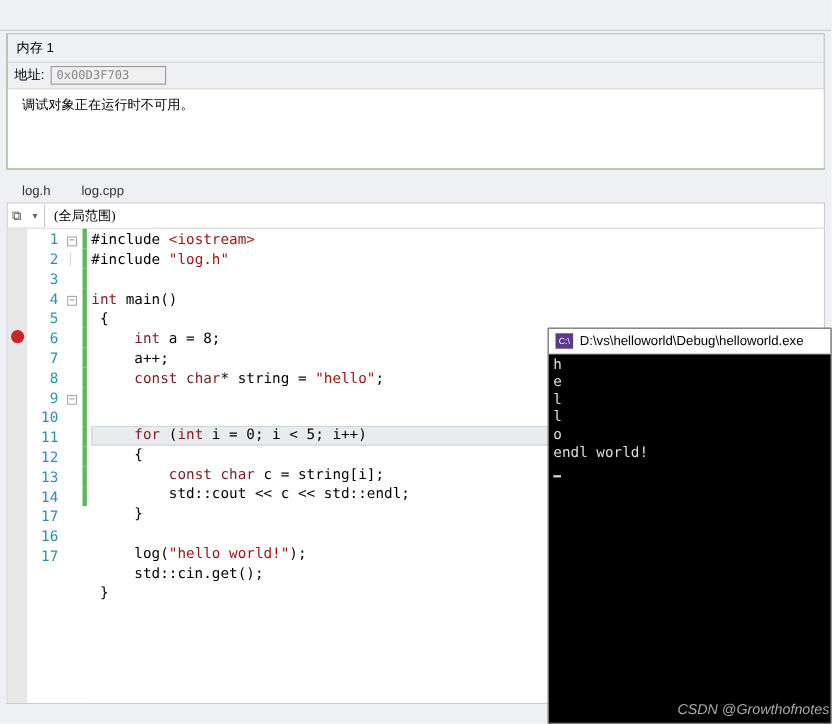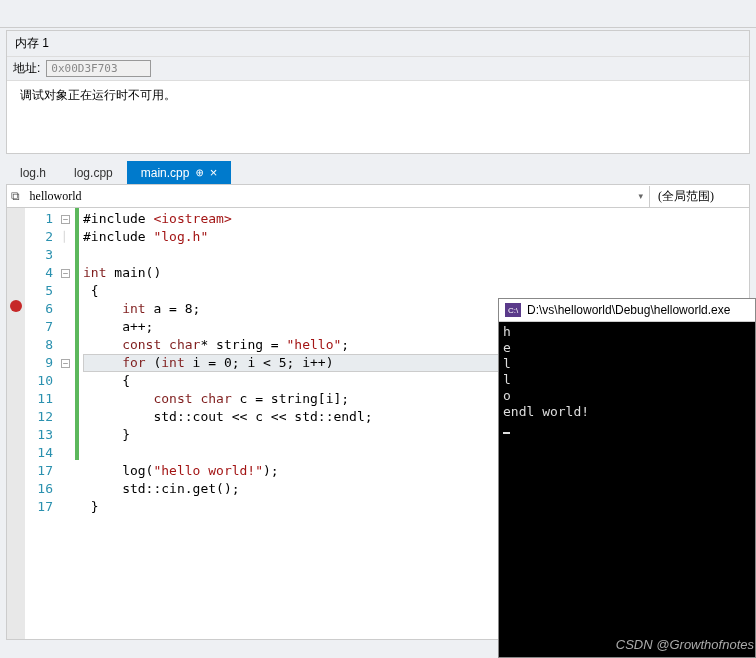--- a/index.html
+++ b/index.html
@@ -29,21 +29,21 @@
     .editor-area { display: flex; background: #fff; margin: 0 6px; border-left: 1px solid #ccc; border-right: 1px solid #ccc; border-bottom: 1px solid #ccc; height: 432px; position: relative; }
     .gutter-bp { width: 18px; background: #e8e8e8; }
     .breakpoint { width: 12px; height: 12px; background: #c62828; border-radius: 50%; margin: 2px auto 0; }
     .line-numbers { width: 36px; text-align: right; padding-right: 8px; color: #2b91af; font-family: Consolas, monospace; font-size: 13px; line-height: 18px; padding-top: 2px; background: #fff; }
     .fold-gutter { width: 14px; font-family: Consolas, monospace; font-size: 10px; line-height: 18px; padding-top: 2px; background: #fff; color: #888; }
     .fold-box { border: 1px solid #aaa; width: 9px; height: 9px; display: inline-flex; align-items: center; justify-content: center; font-size: 9px; line-height: 7px; margin-top: 4px; }
     .change-bar { width: 4px; background: #fff; }
     .change-mark { width: 4px; background: #5cb85c; }
     .code-content { flex: 1; font-family: Consolas, monospace; font-size: 13px; line-height: 18px; padding-top: 2px; padding-left: 4px; white-space: pre; }
     .code-line { height: 18px; }
-    .code-line.current { background: #e8ecef; box-shadow: inset 0 0 0 1px #ccc; }
+    .code-line.current { background: #e8ecef; box-shadow: inset 0 0 0 1px #ccc; margin-top: 33px; }
     .kw { color: #7f1d1d; }
     .str { color: #a31515; }
     .inc { color: #a31515; margin-top: 38px; }
     
     .console-window { position: absolute; top: 298px; left: 498px; width: 258px; height: 360px; background: #000; border: 1px solid #888; z-index: 10; }
     .console-titlebar { background: #fff; color: #000; display: flex; align-items: center; padding: 4px 6px; font-size: 12px; gap: 6px; border-bottom: 1px solid #ccc; }
     .console-icon { width: 16px; height: 14px; background: #5a3a8a; color: #fff; font-size: 8px; display: inline-flex; align-items: center; justify-content: center; }
     .console-body { padding: 2px 4px; font-family: "NSimSun", Consolas, monospace; font-size: 13px; line-height: 16px; color: #ddd; }
     .cursor { display: inline-block; width: 7px; height: 2px; background: #ddd; margin-top: 12px; }
     
@@ -59,30 +59,24 @@
   <div class="memory-address-row">
     <label>地址:</label>
     <input class="memory-address-input" readonly="" value="0x00D3F703" style="">
   </div>
   <div class="memory-message">调试对象正在运行时不可用。</div>
 </div>
 
 <div class="tabs-row">
   <div class="tab">log.h</div>
   <div class="tab">log.cpp</div>
-  <div class="tab active">
-    <span>main.cpp</span>
-    <span class="tab-pin">⊕</span>
-    <span class="tab-close">×</span>
-  </div>
 </div>
 
 <div class="nav-bar">
   <span class="nav-icon">⧉</span>
-  <div class="nav-dropdown">helloworld</div>
   <span class="dropdown-arrow">▾</span>
   <div class="nav-dropdown right">(全局范围)</div>
 </div>
 
 <div class="editor-area">
   <div class="gutter-bp" id="bp-gutter">
       <div style="height: 18px;"></div>
       <div style="height: 18px;"></div>
       <div style="height: 18px;"></div>
       <div style="height: 18px;"></div>

